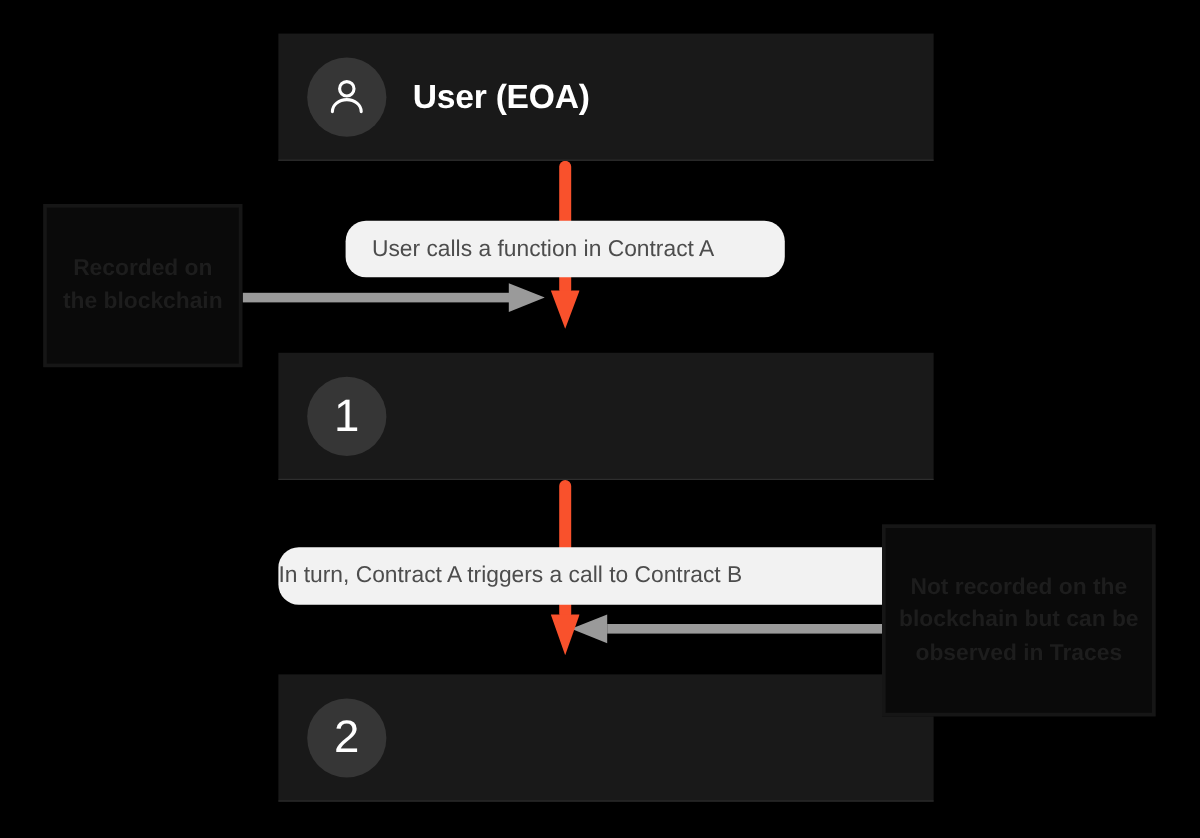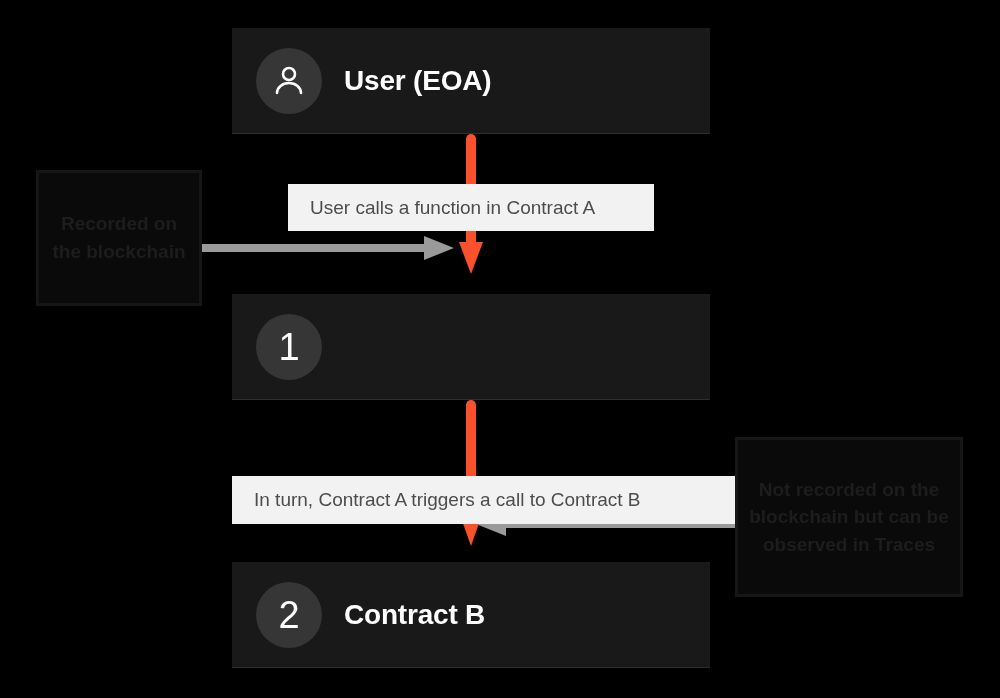--- a/index.html
+++ b/index.html
@@ -19,21 +19,21 @@
   .canvas {
     position: absolute;
     inset: 0;
     background: #000000;
   }
 
   
   .node {
     position: absolute;
     left: 232px;
-    width: 478px;
+    width: 546px;
     height: 106px;
     background: #191919;
     border-bottom: 1px solid #2e2e2e;
     box-sizing: border-box;
     display: flex;
     align-items: center;
     z-index: 4;
   }
   .node-user     { top: 28px; }
   .node-contract-a { top: 294px; }
@@ -81,35 +81,34 @@
   .caption {
     position: absolute;
     background: #f2f2f2;
     color: #4d4d4d;
     font-size: 19px;
     font-weight: 400;
     display: flex;
     align-items: center;
     box-sizing: border-box;
     z-index: 5;
+    border-radius: 17px;
   }
   .caption-1 {
     left: 288px;
     top: 184px;
     width: 366px;
     height: 47px;
     padding-left: 22px;
   }
   .caption-2 {
     left: 232px;
     top: 456px;
     width: 530px;
     height: 48px;
-    padding-left: 22px;
-    margin-top: 20px;
   }
 
   
   .annotation {
     position: absolute;
     background: #0a0a0a;
     border: 3px solid #161616;
     box-sizing: border-box;
     display: flex;
     align-items: center;
@@ -192,21 +191,20 @@
   <div class="node node-contract-a">
     <div class="node-badge">
       <span class="num">1</span>
     </div>
   </div>
 
   <div class="node node-contract-b">
     <div class="node-badge">
       <span class="num">2</span>
     </div>
-    <div class="node-label">Contract B</div>
   </div>
 
   <div class="caption caption-1">
     <span>User calls a function in Contract A</span>
   </div>
 
   <div class="caption caption-2">
     <span>In turn, Contract A triggers a call to Contract B</span>
   </div>
 

